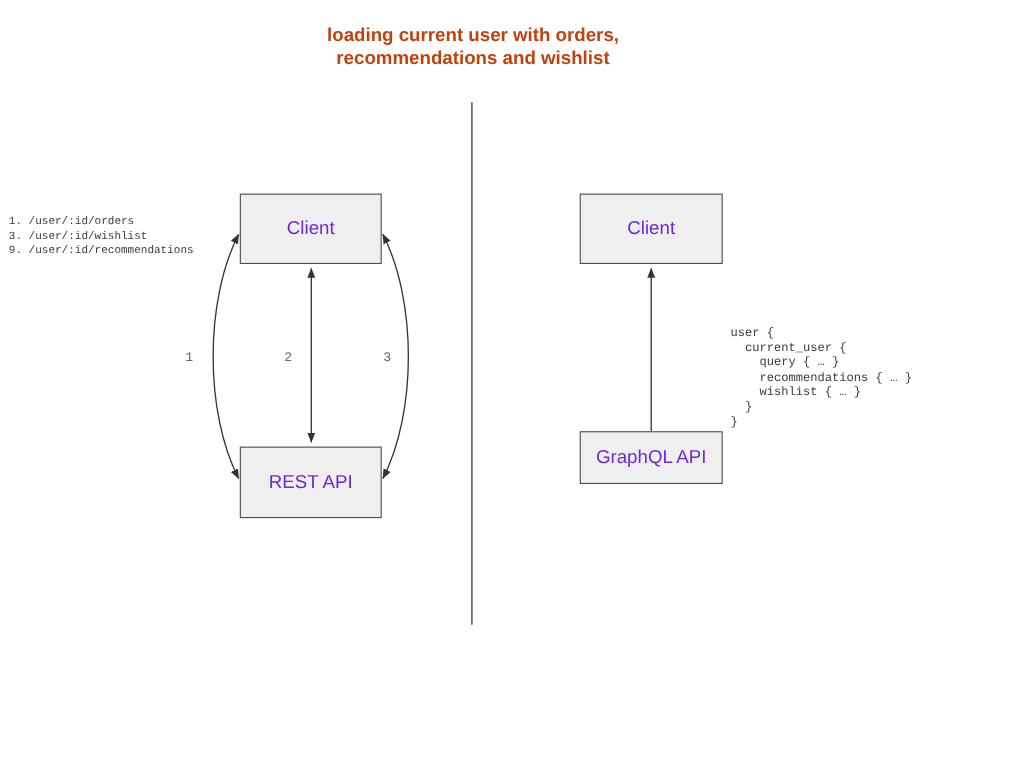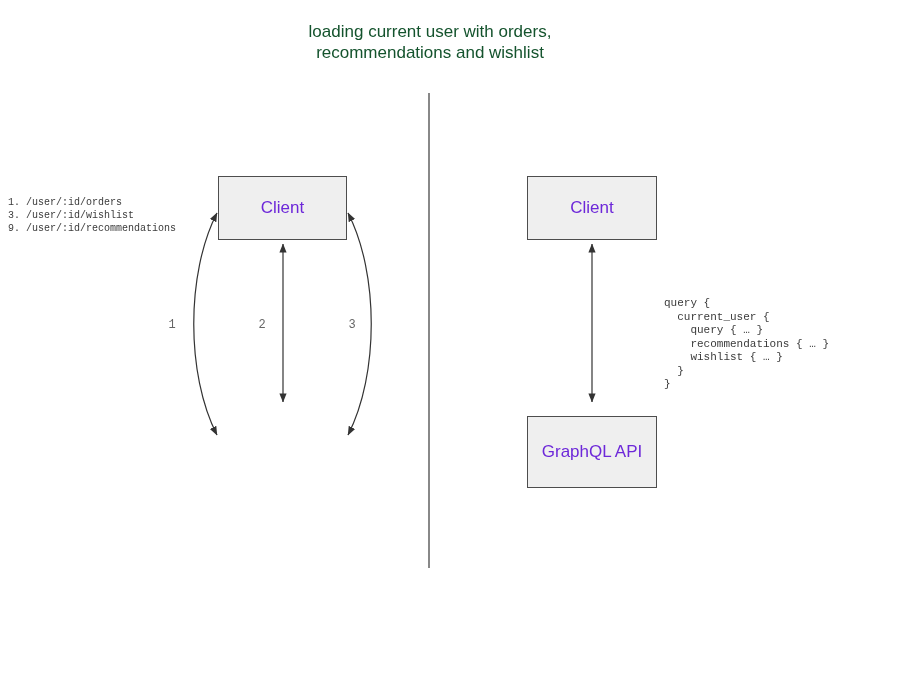--- a/index.html
+++ b/index.html
@@ -21,38 +21,39 @@
     width: 917px; height: 689px;
   }
   .diagram-title {
     position: absolute;
     left: 180px;
     top: 21px;
     width: 500px;
     text-align: center;
     font-size: 17px;
     line-height: 21px;
-    color: #14532d;
+    color: #c2410c;
     white-space: pre-line;
+    font-weight: bold;
   }
   .node-box {
     position: absolute;
     background: #efefef;
     border: 1.6px solid #4d4d4d;
     box-sizing: border-box;
     display: flex;
     align-items: center;
     justify-content: center;
     font-size: 17px;
     color: #6d28d9;
   }
   #box-client-left  { left: 218px; top: 176px; width: 129px; height: 64px; }
   #box-rest-api     { left: 218px; top: 406px; width: 129px; height: 65px; }
   #box-client-right { left: 527px; top: 176px; width: 130px; height: 64px; }
-  #box-graphql-api  { left: 527px; top: 416px; width: 130px; height: 72px; justify-content: center; }
+  #box-graphql-api  { left: 527px; top: 392px; width: 130px; height: 48px; justify-content: center; }
 
   .code-block {
     position: absolute;
     font-family: "Liberation Mono", monospace;
     color: #3b3b3b;
     margin-top: 20px;
   }
   #endpoint-list { left: 8px; top: 176px; font-size: 10px; }
   #endpoint-list .code-line { height: 13px; line-height: 13px; white-space: pre; }
   #query-block { left: 664px; top: 277px; font-size: 11px; }
@@ -97,34 +98,37 @@
 
   <div class="code-block" id="endpoint-list">
     <div class="code-line">1. /user/:id/orders</div>
     <div class="code-line">3. /user/:id/wishlist</div>
     <div class="code-line">9. /user/:id/recommendations</div>
   </div>
 
   <div class="node-box" id="box-client-left">
     <span>Client</span>
   </div>
+  <div class="node-box" id="box-rest-api">
+    <span>REST API</span>
+  </div>
 
   <div class="arrow-num" id="arrow-num-1">1</div>
   <div class="arrow-num" id="arrow-num-2">2</div>
   <div class="arrow-num" id="arrow-num-3">3</div>
 
   <div class="node-box" id="box-client-right">
     <span>Client</span>
   </div>
   <div class="node-box" id="box-graphql-api">
     <span>GraphQL API</span>
   </div>
 
   <div class="code-block" id="query-block">
-    <div class="code-line">query {</div>
+    <div class="code-line">user {</div>
     <div class="code-line">  current_user {</div>
     <div class="code-line">    query { … }</div>
     <div class="code-line">    recommendations { … }</div>
     <div class="code-line">    wishlist { … }</div>
     <div class="code-line">  }</div>
     <div class="code-line">}</div>
   </div>
 
 </div>
 

